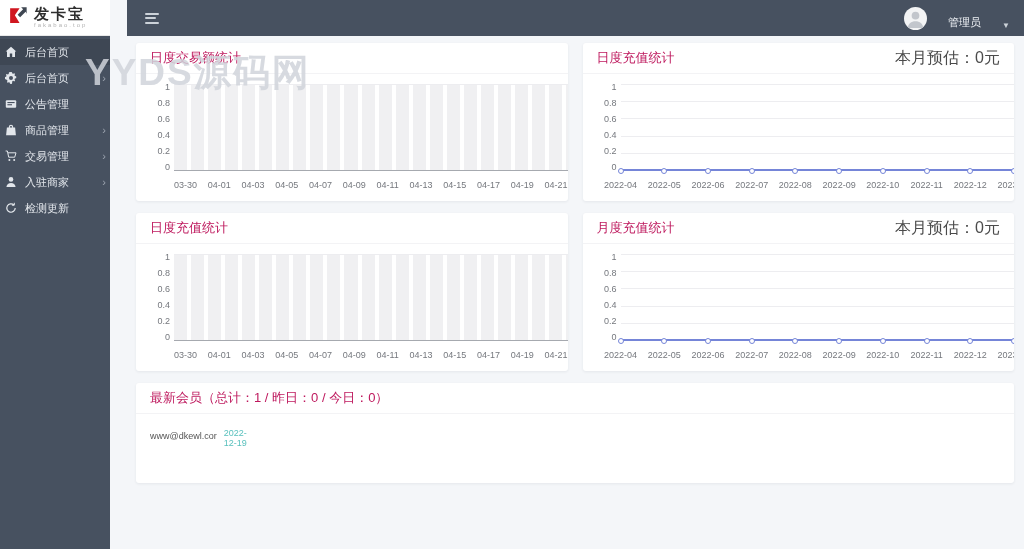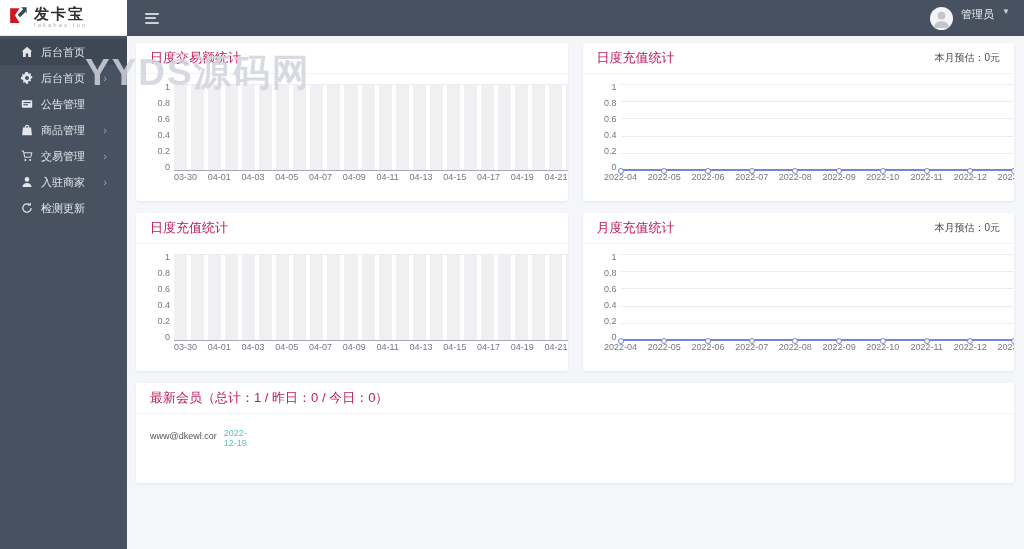--- a/index.html
+++ b/index.html
@@ -1,71 +1,71 @@
 <!DOCTYPE html>
 <html><head>
 <meta charset="utf-8">
 <style>
   html,body{margin:0;padding:0}
   body{width:1024px;height:549px;overflow:hidden;position:relative;
        font-family:"Liberation Sans","DejaVu Sans",sans-serif;background:#f4f6f9}
 
   
-  .sidebar{position:absolute;left:0;top:0;width:127px;height:549px;background:#475160;z-index:2}
+  .sidebar{position:absolute;left:0;top:0;width:110px;height:549px;background:#475160;z-index:2}
   .logo{height:36px;background:#fff;display:flex;align-items:center;gap:5px;padding-left:7px;
         border-bottom:1px solid #e9e9e9;box-sizing:border-box;cursor:pointer}
   .logo-txt .cn{font-size:15px;font-weight:bold;color:#2f2f2f;letter-spacing:2px;line-height:15px}
   .logo-txt .dm{font-size:6px;color:#b3b3b3;letter-spacing:2px;line-height:8px}
   .menu{padding-top:3px}
-  .side-item{height:26px;display:flex;align-items:center;padding:0 20px;color:#e2e6eb;
+  .side-item{height:26px;display:flex;align-items:center;padding:0 4px;color:#e2e6eb;
              font-size:11px;cursor:pointer}
   .side-item.active{background:#3e4754}
   .s-icon{width:13px;height:13px;margin-right:8px;display:inline-flex;align-items:center;justify-content:center}
   .s-icon svg{width:12px;height:12px;display:block}
   .s-caret{margin-left:auto;color:#9ba3ae;font-size:11px;line-height:11px}
 
   
   .topbar{position:absolute;left:127px;top:0;right:0;height:36px;background:#475160;z-index:2;
           display:flex;align-items:center;justify-content:space-between;padding:0 14px;box-sizing:border-box}
   .hamburger{display:inline-flex;flex-direction:column;gap:2.5px;cursor:pointer;padding:4px}
   .hamburger i{display:block;height:2px;background:#ccd2d9;border-radius:1px}
   .hamburger i:nth-child(1){width:14px}.hamburger i:nth-child(2){width:11px}.hamburger i:nth-child(3){width:14px}
-  .user{display:flex;align-items:flex-start;gap:8px;cursor:pointer}
+  .user{display:flex;align-items:flex-end;gap:21px;cursor:pointer}
   .tb-avatar{width:23px;height:23px;border-radius:50%;background:#f3f4f5;overflow:hidden;display:inline-block}
   .tb-avatar svg{width:23px;height:23px;display:block}
   .user-name{color:#eef1f5;font-size:11px}
   .user-caret{color:#ccd2d9;font-size:8px}
 
   
   .main{position:absolute;left:127px;top:36px;right:0;bottom:0;background:#f4f6f9;
         padding:7px 10px 0 9px;box-sizing:border-box}
   .cards{display:grid;grid-template-columns:1fr 1fr;gap:12px 15px}
   .card{background:#fff;border-radius:3px;box-shadow:0 1px 3px rgba(30,40,60,.07)}
   .chart-card{height:158px;overflow:hidden}
   .member-card{grid-column:1/3;height:100px;overflow:hidden}
   .card-head{height:31px;display:flex;align-items:center;justify-content:space-between;
              padding:0 14px;border-bottom:1px solid #f3f3f5;box-sizing:border-box}
   .card-title{font-size:13px;color:#be185d}
-  .estimate{font-size:10px;color:#4b4b4b}
+  .estimate{font-size:16px;color:#4b4b4b}
 
   
   .chart-body{position:relative;height:126px;padding:10px 0 0 12px;box-sizing:border-box;overflow:hidden}
   .chart-top{display:flex;height:86px}
   .yaxis{width:22px;padding-right:4px;height:90px;margin-top:-2px;display:flex;flex-direction:column;
          justify-content:space-between;align-items:flex-end;font-size:9px;color:#75787e}
   .plot{position:relative;flex:1;height:86px}
   .plot.bar{border-bottom:1px solid #a6a9af}
   .plot.line{border-bottom:1px solid #d4d6da}
   .bands{position:absolute;left:0;top:1px;bottom:0;width:103%;display:flex;gap:4px}
   .band{flex:1;background:#f0f0f2}
   .gridline{position:absolute;left:0;right:0;height:0;border-top:1px solid #ededf0}
   .vline{position:absolute;left:0;right:0;bottom:-1px;height:2px;background:#7585d8;z-index:1}
   .dot{position:absolute;bottom:-3.5px;width:4px;height:4px;border:1.5px solid #7585d8;background:#fff;
        border-radius:50%;transform:translateX(-50%);z-index:2}
-  .chart-bottom{display:flex;margin-top:2px}
+  .chart-bottom{display:flex;margin-top:10px}
   .yspacer{width:26px;flex:none}
   .xlabels{flex:1;font-size:9px;color:#75787e}
   .xlabels.flex{display:flex;justify-content:space-between}
   .xlabels.abs{position:relative;height:12px}
   .xtick{white-space:nowrap}
   .xtick.abs{position:absolute;top:0;transform:translateX(-50%)}
 
   
   .member-body{padding:11px 14px;display:flex;gap:26px}
   .member{display:flex;flex-direction:row;width:64px}

